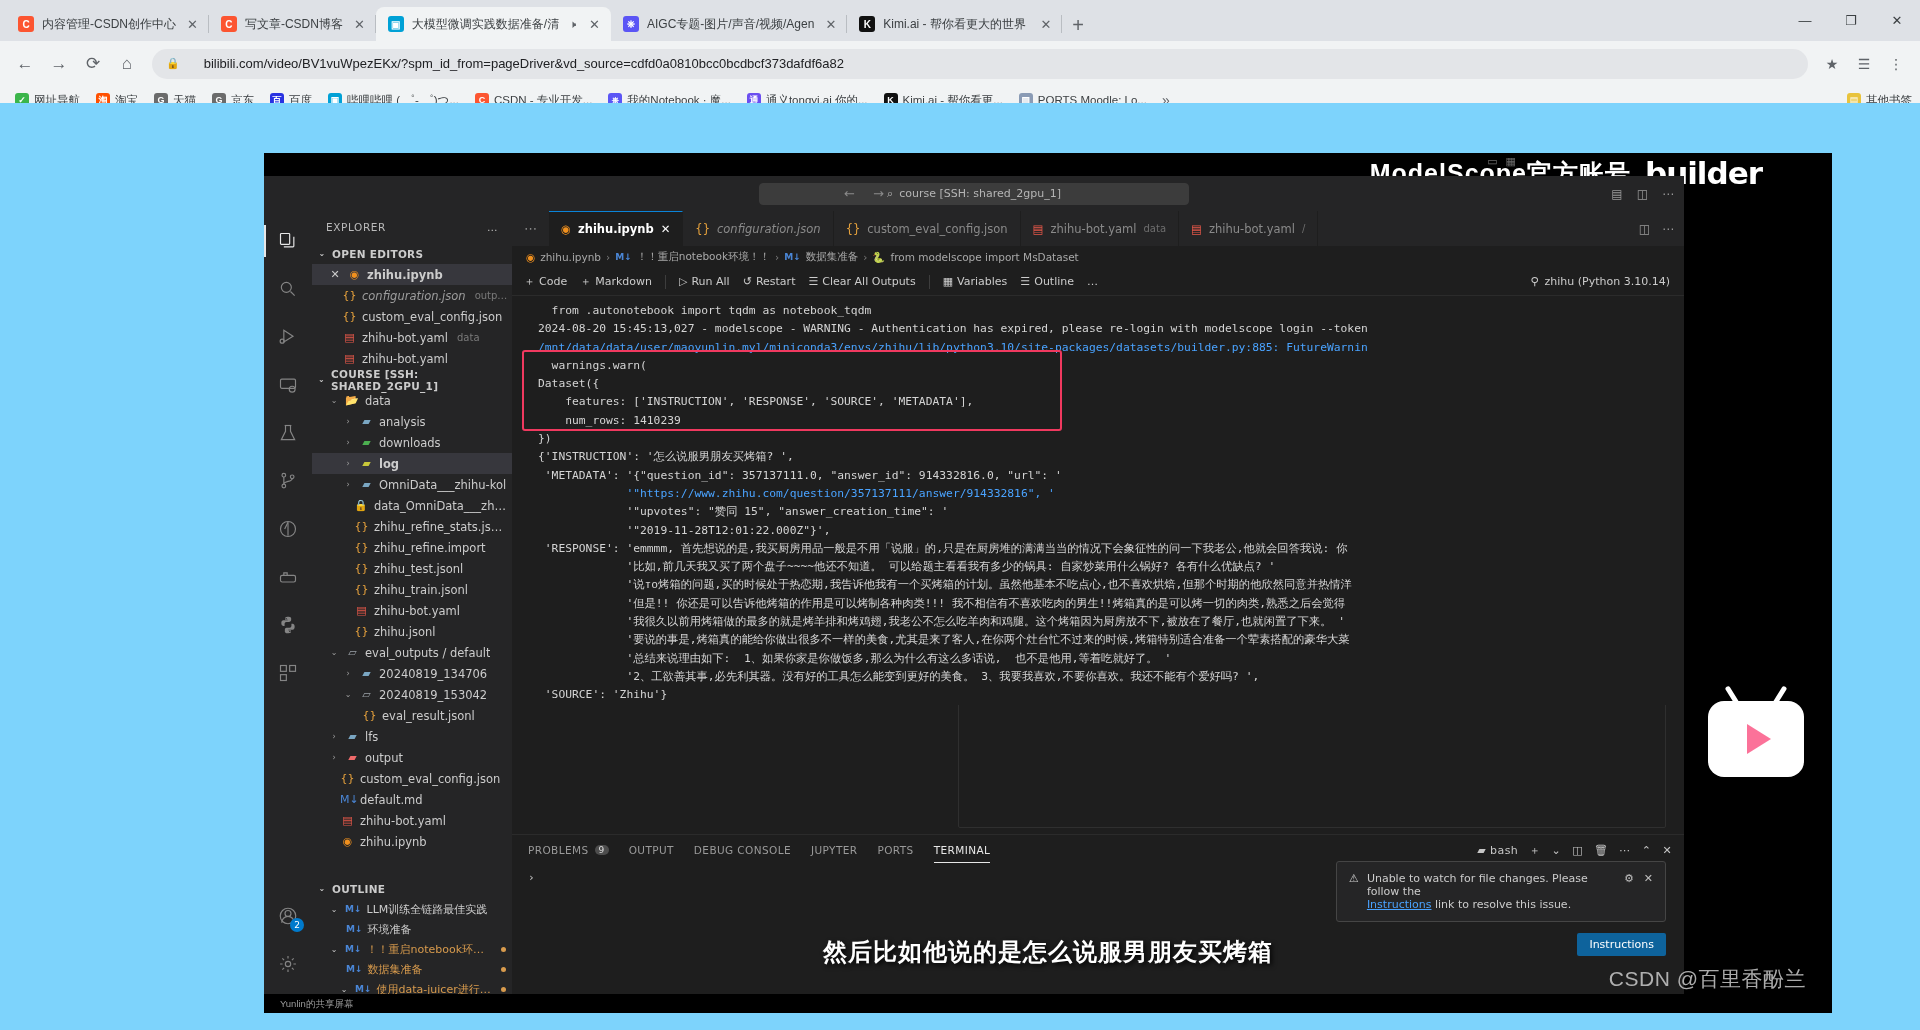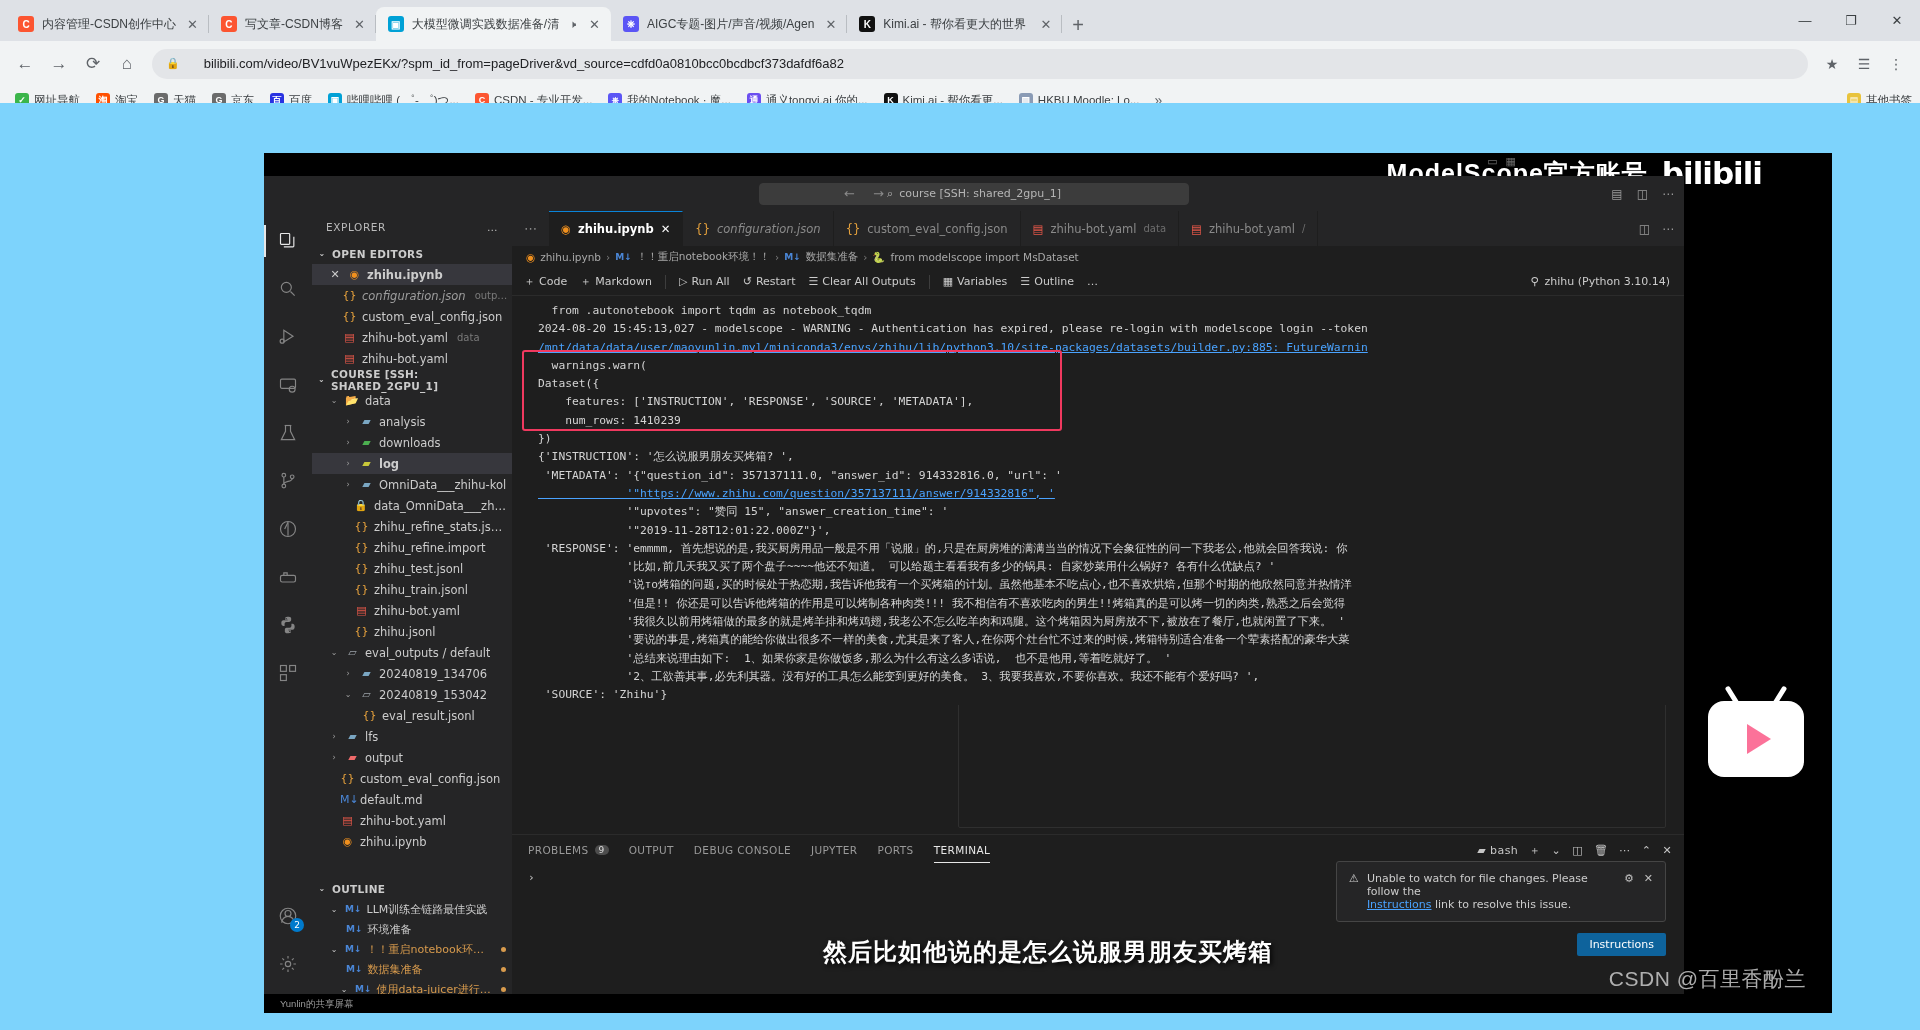--- a/index.html
+++ b/index.html
@@ -180,21 +180,21 @@
   .nb-toolbar .divider { width:1px; height:14px; background:#3d3d3d; }
   .nb-kernel { margin-left:auto; display:flex; align-items:center; gap:6px; padding-right:14px;
                font-size:11px; color:#cccccc; }
 
   .nb-scroll { flex: 1 1 auto; position: relative; overflow: hidden; padding: 0 0 0 0; }
   .outcell {
     margin: 6px 12px 0 28px; background: #1e1e1e; border-left: 0px;
     font-family: "DejaVu Sans Mono", "Liberation Mono", monospace;
     font-size: 11.3px; line-height: 1.62; color: #d4d4d4; white-space: pre; position: relative;
   }
-  .outcell .lnk { color: #4aa3ff; text-decoration: underline; }
+  .outcell .lnk { color: #4aa3ff; }
   .hl-box {
     position: absolute; left: 446px; top: 281px; width: 540px; height: 81px;
     border: 2px solid #f0395f; border-radius: 3px; pointer-events: none;
   }
   .cell-border { position:absolute; left:446px; top:225px; right:18px; bottom:6px; border:1px solid #2f2f2f; border-radius:2px; }
 
   
   .panel { height: 160px; background: #1e1e1e; border-top: 1px solid #2b2b2b; display:flex; flex-direction:column; }
   .panel-tabs { height: 30px; display: flex; align-items: center; gap: 20px; padding-left: 16px;
                 font-size: 10.5px; letter-spacing: .4px; color: #9a9a9a; }
@@ -348,36 +348,36 @@
     <div class="bm">
         <span class="bmico" style="background:#6b4ef0">通</span>
         <span class="bmtxt">通义tongyi.ai 你的...</span>
       </div>
     <div class="bm">
         <span class="bmico" style="background:#111">K</span>
         <span class="bmtxt">Kimi.ai - 帮你看更...</span>
       </div>
     <div class="bm">
         <span class="bmico" style="background:#8a9bb5">▤</span>
-        <span class="bmtxt">HKBU Moodle: Lo...</span>
+        <span class="bmtxt">PORTS Moodle: Lo...</span>
       </div>
     <div class="bm-overflow">»</div>
     <div class="bm-right">
       <span class="bmico" style="background:#e8c33d;width:14px;height:14px;border-radius:3px;display:inline-flex;align-items:center;justify-content:center;font-size:9px;color:#fff">▤</span>
       <span>其他书签</span>
     </div>
   </div>
 
   <div class="page">
     <div class="video">
       <div class="vframe">
 
         <div class="ms-brand">
           <span>ModelScope官方账号</span>
-          <span class="bili-logo">bilibili</span>
+          <span class="bili-logo">builder</span>
         </div>
         <div class="vid-topright">
           <span>▭</span>
           <span>▦</span>
         </div>
 
         <div class="vscode">
 
           <div class="vs-titlebar">
             <div class="vs-navarrows">

